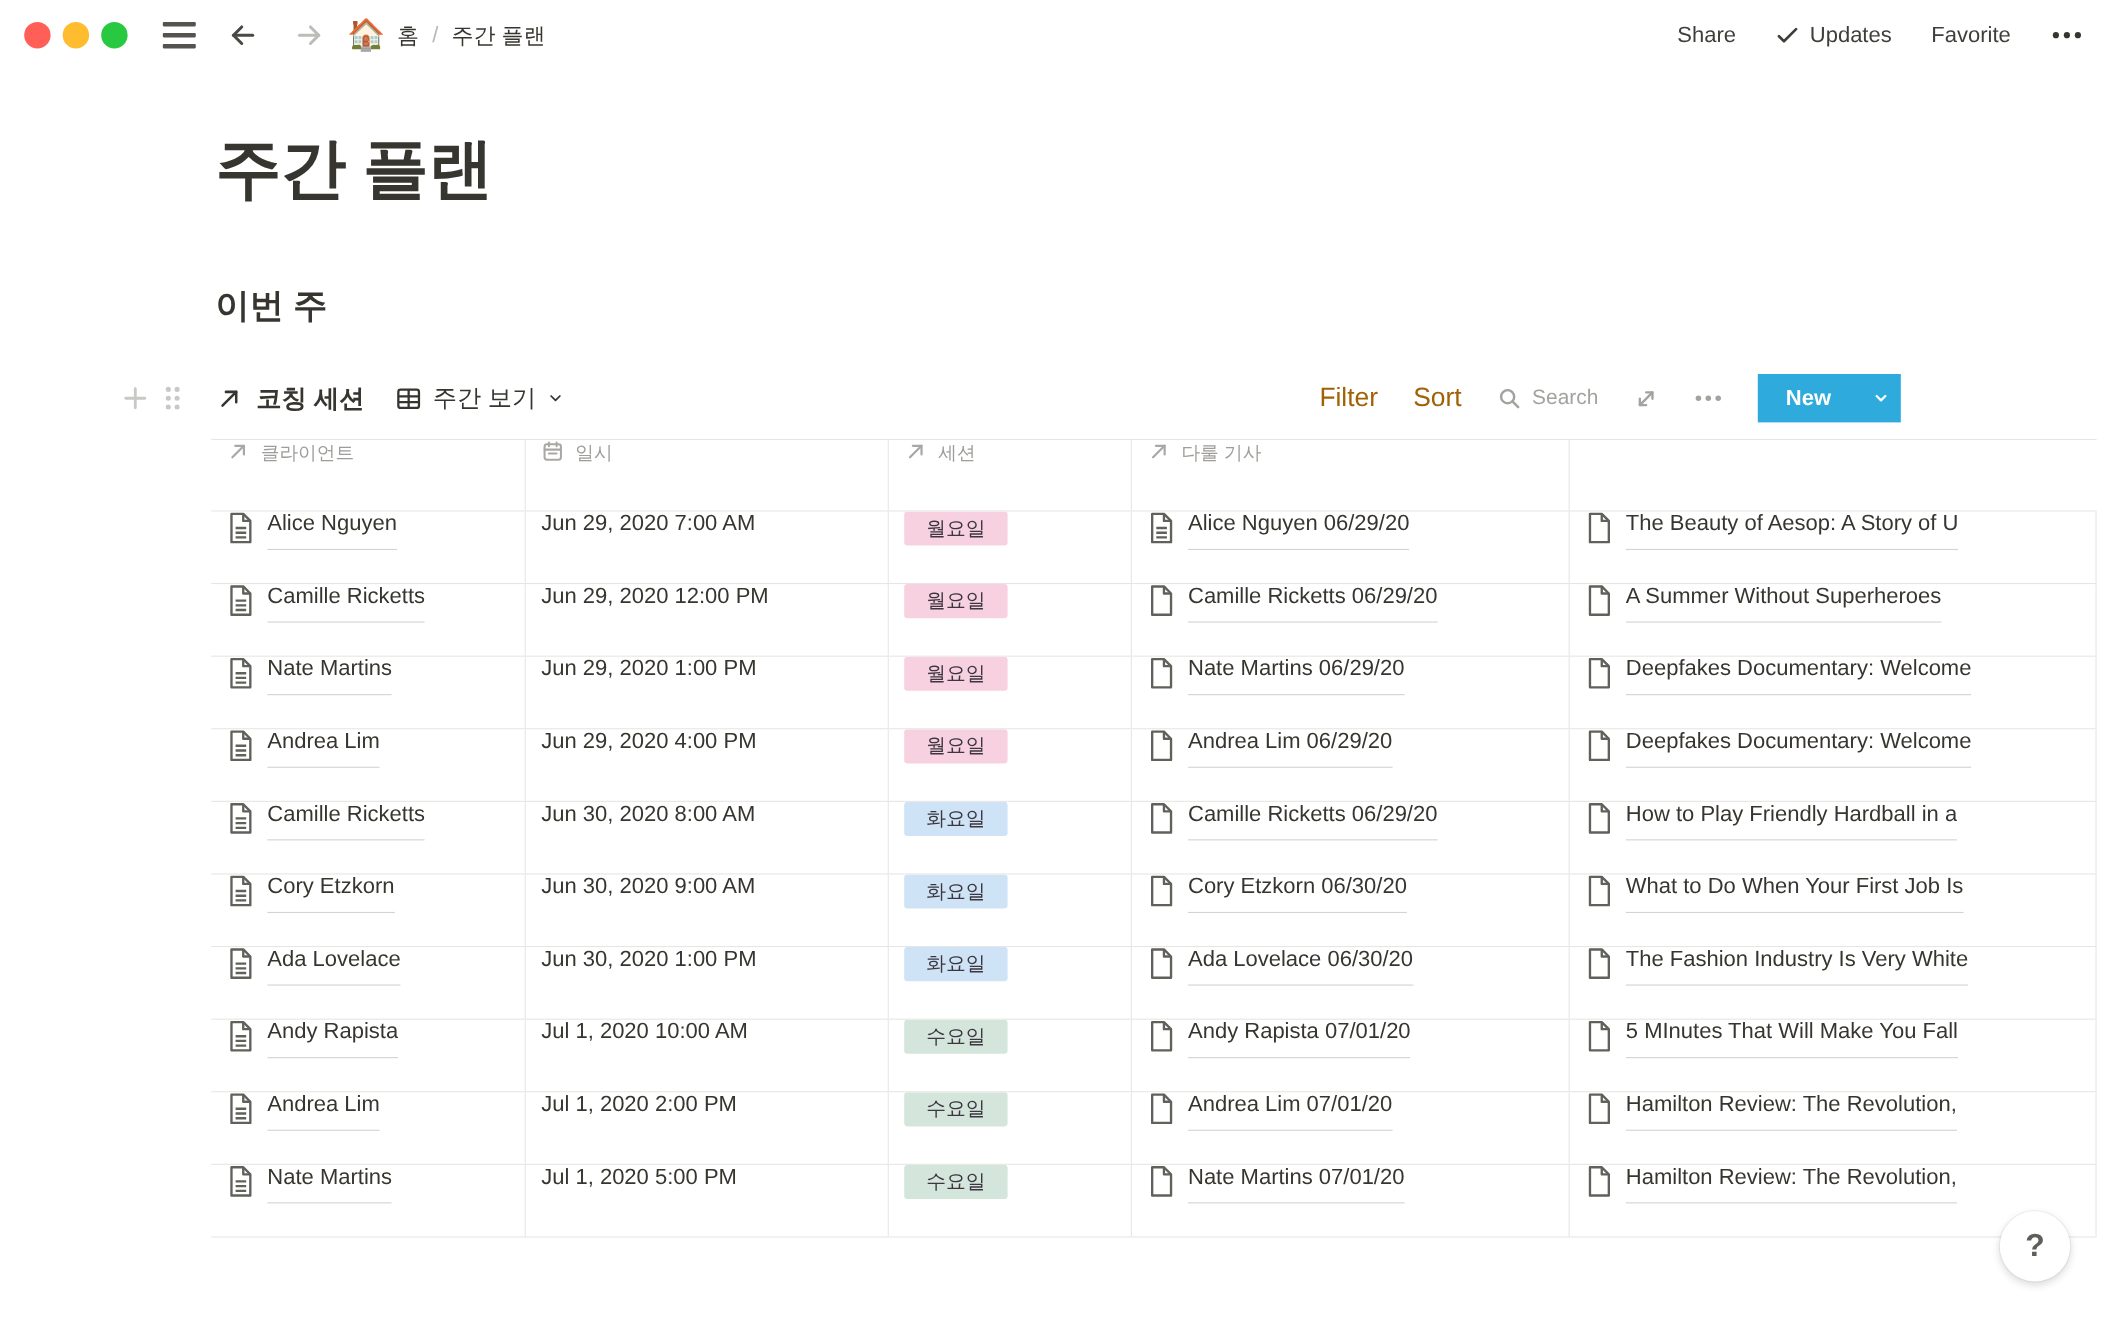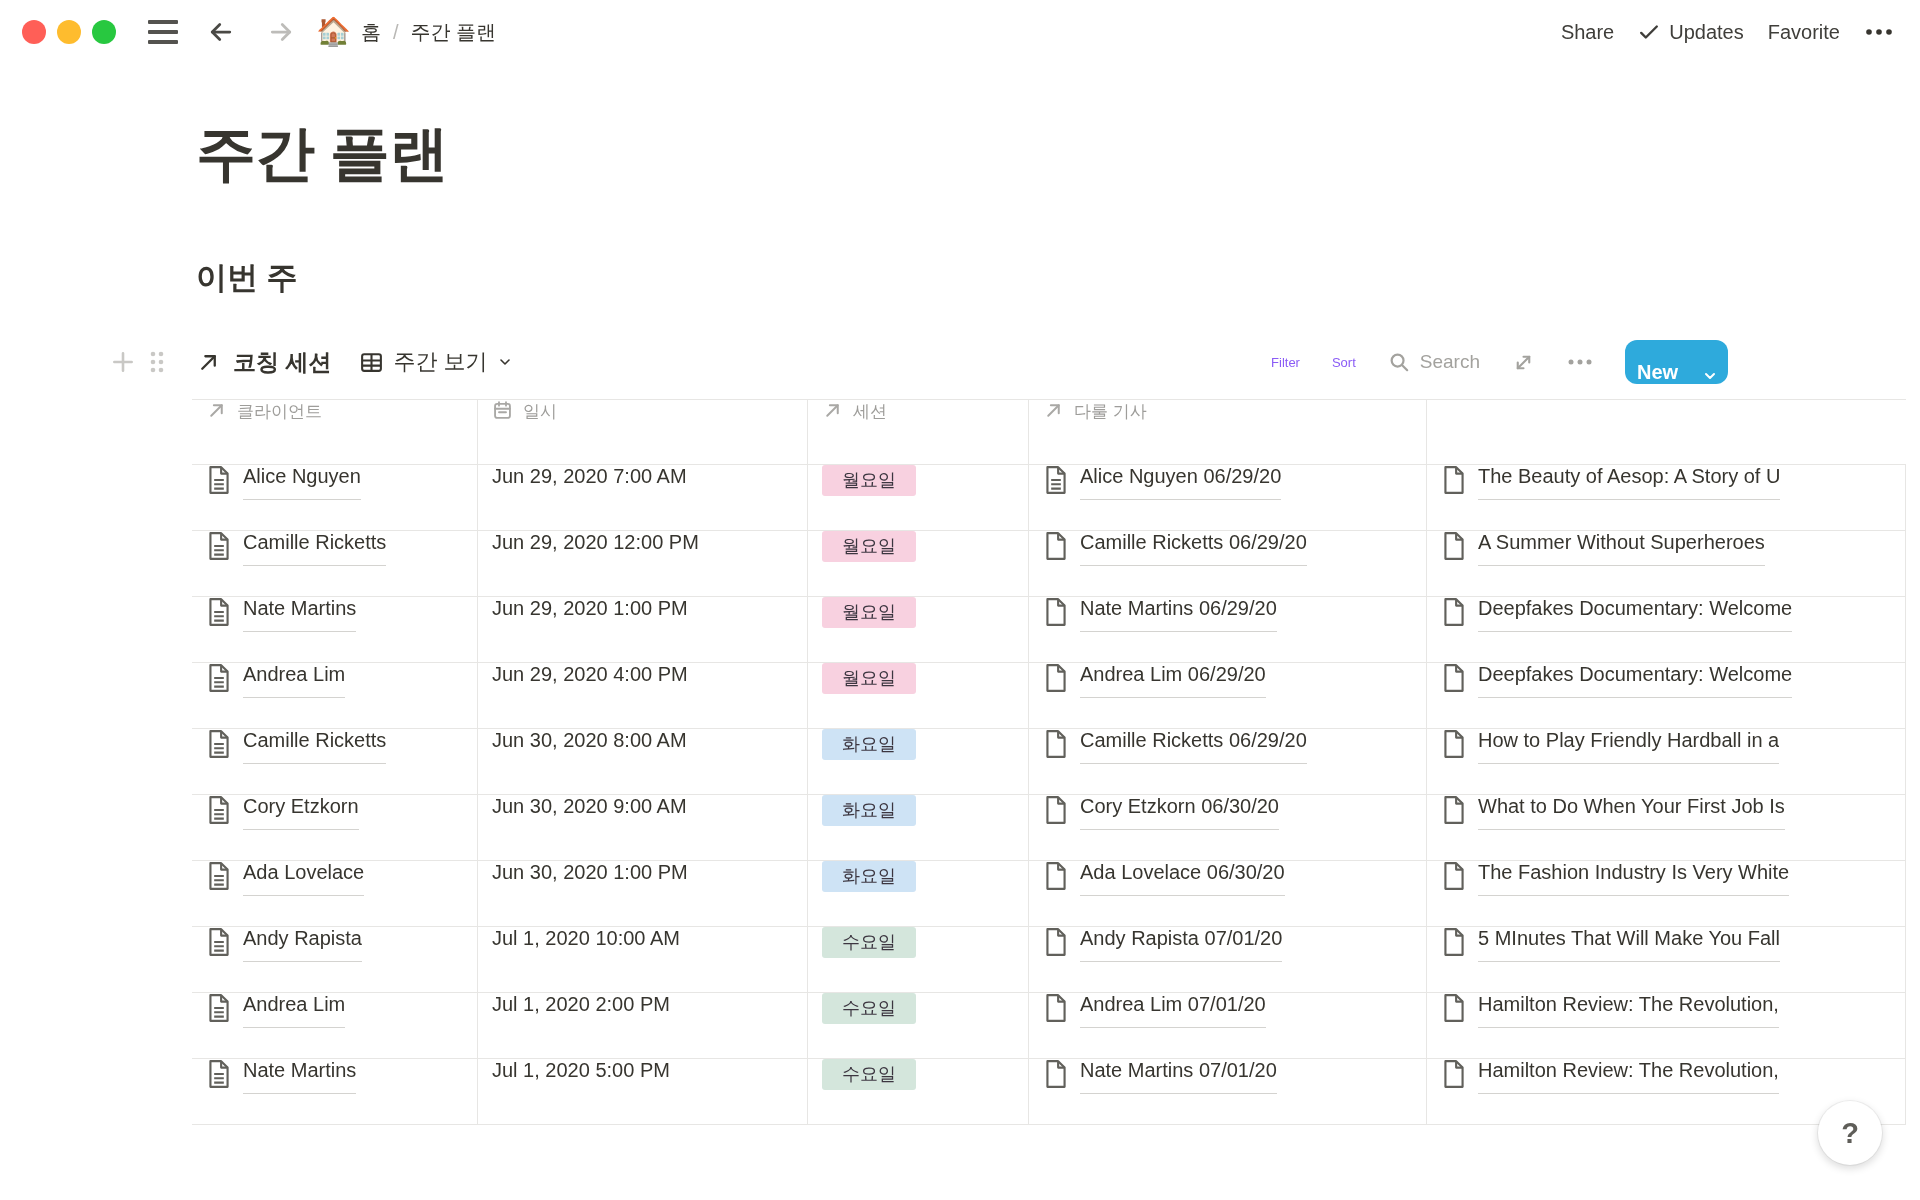--- a/index.html
+++ b/index.html
@@ -18,42 +18,42 @@
   .light { width:24px; height:24px; border-radius:50%; }
   .light.red { background:#ff5f57; }
   .light.yellow { background:#febc2e; }
   .light.green { background:#28c840; }
   .hamburger { margin-left:32px; display:flex; flex-direction:column; gap:6px; cursor:pointer; }
   .hamburger span { width:30px; height:4px; background:#54534f; border-radius:1px; }
   .navarrow { margin-left:26px; width:34px; height:34px; display:flex; align-items:center; justify-content:center; }
   .breadcrumb { margin-left:18px; display:flex; align-items:center; gap:10px; font-size:20px; }
   .crumb-emoji { font-size:28px; line-height:1; }
   .crumb-sep { color:#b9b8b5; padding:0 2px; }
-  .topbar-right { margin-left:auto; display:flex; align-items:center; gap:24px; font-size:20px; color:#3f3e3a; }
+  .topbar-right { margin-left:auto; display:flex; align-items:center; gap:36px; font-size:20px; color:#3f3e3a; }
   .topbar-item { display:flex; align-items:center; gap:9px; cursor:pointer; }
 
   
   .content { position:absolute; top:64px; left:0; width:1920px; }
   .page-title { margin:50px 0 0 196px; font-size:60px; font-weight:700; letter-spacing:-1px; }
   .section-heading { margin:62px 0 0 196px; font-size:31px; font-weight:700; }
 
   
   .toolbar { position:relative; margin:40px 0 0 196px; width:1532px; height:46px;
     display:flex; align-items:center; }
   .tb-plus { position:absolute; left:-86px; }
   .tb-handle { position:absolute; left:-48px; }
   .tb-title-group { display:flex; align-items:center; gap:12px; cursor:pointer; }
   .collection-title { font-size:23px; font-weight:700; }
   .view-switcher { display:flex; align-items:center; gap:9px; margin-left:28px; cursor:pointer; }
   .view-label { font-size:22px; }
   .toolbar-right { margin-left:auto; display:flex; align-items:center; gap:32px; }
-  .tb-link { font-size:13px; color:#8b5cf6; cursor:pointer; }
+  .tb-link { font-size:24px; color:#a16207; cursor:pointer; }
   .tb-search { display:flex; align-items:center; gap:9px; color:#a3a29e; font-size:19px; cursor:pointer; }
-  .new-button { display:flex; align-items:flex-end; height:44px; width:103px;
-    background:#2eaadc; border-radius:12px; color:#fff; cursor:pointer; overflow:hidden; }
+  .new-button { display:flex; align-items:center; height:44px; width:130px;
+    background:#2eaadc; border-radius:0; color:#fff; cursor:pointer; overflow:hidden; }
   .new-button .nb-label { flex:1; display:flex; align-items:center; justify-content:center;
     font-size:20px; font-weight:700; }
   .new-button .nb-divider { width:1px; background:rgba(255,255,255,.38); margin:6px 0; }
   .new-button .nb-caret { width:37px; display:flex; align-items:center; justify-content:center; }
 
   
   .table { margin:14px 0 0 192px; width:1714px; border-top:1px solid #e7e6e4; font-size:20px; }
   .trow { display:grid; grid-template-columns:286px 330px 221px 398px 479px;
     border-bottom:1px solid #e7e6e4; }
   .cell { display:flex; align-items:flex-start; gap:11px; padding:0 14px;

